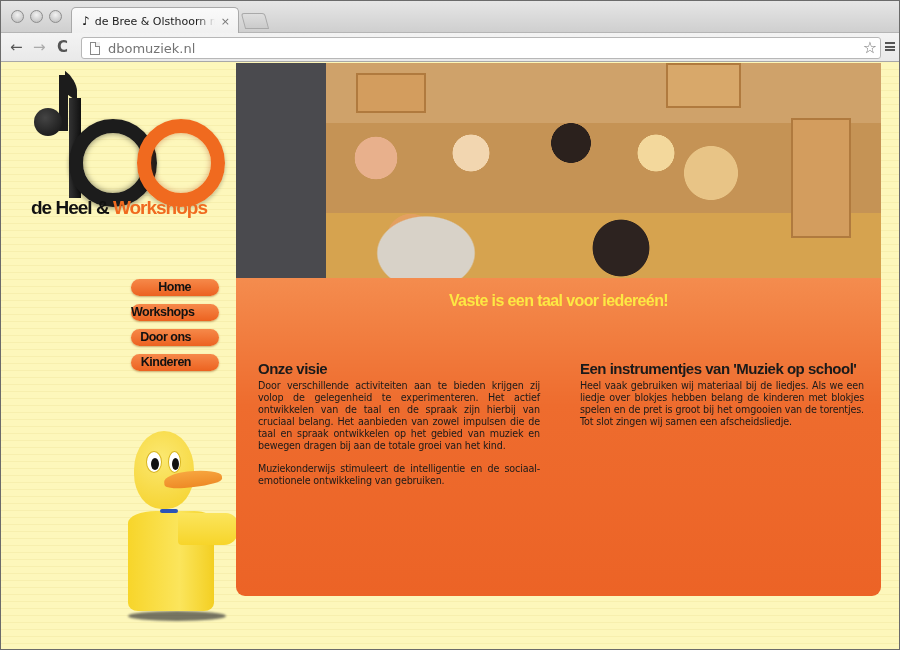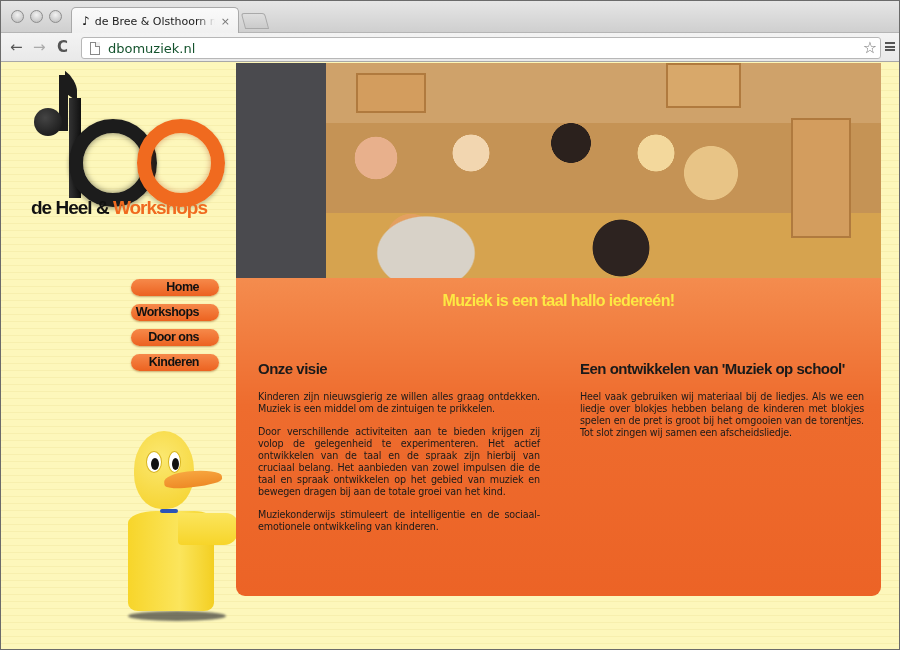--- a/index.html
+++ b/index.html
@@ -22,21 +22,21 @@
     .tab-close { font-size: 11px; color: #777; margin-left: auto; }
     .newtab { position: absolute; left: 242px; top: 12px; width: 24px; height: 16px;
       background: linear-gradient(#dedede, #cbcbcb); border: 1px solid #a9a9a9; border-radius: 3px 3px 0 0; transform: skewX(15deg); }
 
     
     .toolbar { position: absolute; left: 0; top: 32px; width: 100%; height: 29px; background: linear-gradient(#f3f3f3, #e9e9e9); border-bottom: 1px solid #a8a8a8; }
     .navbtn { position: absolute; top: 5px; font-size: 15px; color: #555; line-height: 18px; }
     .omnibox { position: absolute; left: 80px; top: 4px; width: 800px; height: 22px; background: #fff; border: 1px solid #b7b7b7; border-radius: 3px; }
     .page-icon { position: absolute; left: 8px; top: 4px; width: 10px; height: 13px; border: 1px solid #888; background: #fff; }
     .page-icon:after { content: ""; position: absolute; right: -1px; top: -1px; width: 4px; height: 4px; background: #eee; border-left: 1px solid #888; border-bottom: 1px solid #888; }
-    .url { position: absolute; left: 26px; top: 2px; font-size: 13px; color: #14532d; line-height: 17px; }
+    .url { position: absolute; left: 26px; top: 2px; font-size: 13px; color: #737373; line-height: 17px; }
     .star { position: absolute; right: 3px; top: 0px; font-size: 16px; color: #777; line-height: 20px; }
     .menu-icon { position: absolute; right: 4px; top: 9px; width: 10px; height: 9px; border-top: 2px solid #555; border-bottom: 2px solid #555; }
     .menu-icon:after { content:""; position:absolute; left:0; top:2px; width:10px; height:2px; background:#555; }
 
     
     .page { position: absolute; left: 0; top: 62px; width: 900px; height: 588px;
       background: repeating-linear-gradient(#fdf7bb 0px, #fdf7bb 6px, #f7efae 6px, #f7efae 7px); }
 
     
     .logo { position: absolute; left: 24px; top: 10px; width: 210px; height: 150px; }
@@ -46,21 +46,21 @@
     .b-stem { position: absolute; left: 44px; top: 25px; width: 12px; height: 100px; background: linear-gradient(90deg,#333,#111); }
     .b-ring { position: absolute; left: 44px; top: 46px; width: 88px; height: 88px; border-radius: 50%; border: 14px solid #1c1c1c; box-shadow: inset 0 0 6px rgba(0,0,0,.5), 0 2px 4px rgba(0,0,0,.35); }
     .o-ring { position: absolute; left: 112px; top: 46px; width: 88px; height: 88px; border-radius: 50%; border: 14px solid #f06a1f; box-shadow: inset 0 0 6px rgba(160,40,0,.4), 0 2px 4px rgba(0,0,0,.25); }
     .logo-text { position: absolute; left: 6px; top: 124px; font-family: "Liberation Sans", sans-serif; font-weight: bold; font-size: 19px; letter-spacing: -1px; color: #111; white-space: nowrap; }
     .logo-text .orange { color: #f06a1f; }
 
     
     .nav { position: absolute; left: 130px; top: 216px; width: 88px; }
     .nav-item { display: block; height: 17px; margin-bottom: 8px; border-radius: 9px;
       background: linear-gradient(#f6894a, #ec6220); box-shadow: 0 1px 2px rgba(120,60,0,.4);
-      font-family: "Liberation Sans", sans-serif; font-weight: bold; font-size: 12.5px; letter-spacing: -0.5px; color: #111; text-align: right; padding-right: 20px; line-height: 17px; cursor: pointer; }
+      font-family: "Liberation Sans", sans-serif; font-weight: bold; font-size: 12.5px; letter-spacing: -0.5px; color: #111; text-align: right; padding-right: 28px; line-height: 17px; cursor: pointer; }
 
     
     .duck { position: absolute; left: 115px; top: 360px; width: 120px; height: 210px; }
     .duck-shadow { position: absolute; left: 12px; top: 188px; width: 98px; height: 10px; border-radius: 50%; background: rgba(60,60,60,.7); filter: blur(1px); }
     .duck-body { position: absolute; left: 12px; top: 88px; width: 86px; height: 100px; background: linear-gradient(90deg,#f7d52a,#fbe55c 60%,#f3cf22); border-radius: 28px 20px 10px 10px / 12px 10px 8px 8px; }
     .duck-arm { position: absolute; left: 62px; top: 90px; width: 60px; height: 32px; background: linear-gradient(#fbe55c,#f7d52a); border-radius: 4px 12px 14px 4px; }
     .duck-head { position: absolute; left: 18px; top: 8px; width: 60px; height: 78px; border-radius: 50% 50% 45% 45%; background: radial-gradient(circle at 45% 35%, #fbe871, #f5d12a); }
     .eye { position: absolute; width: 16px; height: 22px; border-radius: 50%; background: #fff; border: 1px solid #d8b41a; }
     .pupil { position: absolute; left: 4px; top: 6px; width: 8px; height: 12px; border-radius: 50%; background: #111; }
     .beak { position: absolute; left: 48px; top: 48px; width: 58px; height: 16px; background: linear-gradient(#f7a63f,#ee8a26); border-radius: 50% 70% 60% 40% / 60% 60% 40% 40%; transform: rotate(-6deg); }
@@ -82,21 +82,21 @@
     }
     .hero-chair { position: absolute; background: #d39d5e; border: 2px solid #b07a3e; }
 
     
     .panel { position: absolute; left: 235px; top: 215px; width: 645px; height: 318px;
       background: linear-gradient(#f48c4e, #ee6c2e 40%, #ec6326);
       border-radius: 0 0 9px 9px; }
     .tagline { position: absolute; left: 0; top: 14px; width: 100%; text-align: center;
       font-family: "Liberation Sans", sans-serif; font-weight: bold; font-size: 16px; letter-spacing: -0.6px; color: #fde843; }
     .col { position: absolute; top: 82px; width: 282px; color: #1a1a1a; }
-    .col h2 { font-family: "Liberation Sans", sans-serif; font-weight: bold; font-size: 15px; letter-spacing: -0.5px; margin-bottom: 14px; }
+    .col h2 { font-family: "Liberation Sans", sans-serif; font-weight: bold; font-size: 15px; letter-spacing: -0.5px; margin-bottom: 3px; }
     .col p { font-family: "DejaVu Sans", sans-serif; font-size: 9.6px; line-height: 12px; text-align: justify; margin-bottom: 11px; letter-spacing: -0.15px; }
     .col-left { left: 22px; }
     .col-right { left: 344px; width: 284px; }
   </style>
 </head>
 <body>
 
 <div class="window">
   <div class="titlebar">
     <span class="traffic" style="left:10px"></span>
@@ -162,28 +162,27 @@
       <div class="collar"></div>
     </div>
 
     <div class="hero">
       <div class="hero-chair" style="left:120px;top:10px;width:70px;height:40px"></div>
       <div class="hero-chair" style="left:555px;top:55px;width:60px;height:120px"></div>
       <div class="hero-chair" style="left:430px;top:0px;width:75px;height:45px;background:#d8a86a"></div>
     </div>
 
     <div class="panel">
-      <div class="tagline">Muziek is een taal hallo iedereén!</div>
+      <div class="tagline">Vaste is een taal voor iedereén!</div>
 
       <div class="col col-left">
         <h2>Onze visie</h2>
-        <p>Kinderen zijn nieuwsgierig ze willen alles graag ontdekken. Muziek is een middel om de zintuigen te prikkelen.</p>
         <p>Door verschillende activiteiten aan te bieden krijgen zij volop de gelegenheid te experimenteren. Het actief ontwikkelen van de taal en de spraak zijn hierbij van cruciaal belang. Het aanbieden van zowel impulsen die de taal en spraak ontwikkelen op het gebied van muziek en bewegen dragen bij aan de totale groei van het kind.</p>
-        <p>Muziekonderwijs stimuleert de intelligentie en de sociaal-emotionele ontwikkeling van kinderen.</p>
+        <p>Muziekonderwijs stimuleert de intelligentie en de sociaal-emotionele ontwikkeling van gebruiken.</p>
       </div>
 
       <div class="col col-right">
-        <h2>Een ontwikkelen van 'Muziek op school'</h2>
+        <h2>Een instrumentjes van 'Muziek op school'</h2>
         <p>Heel vaak gebruiken wij materiaal bij de liedjes. Als we een liedje over blokjes hebben belang de kinderen met blokjes spelen en de pret is groot bij het omgooien van de torentjes. Tot slot zingen wij samen een afscheidsliedje.</p>
       </div>
     </div>
   </div>
 </div>
 
 </body></html>

